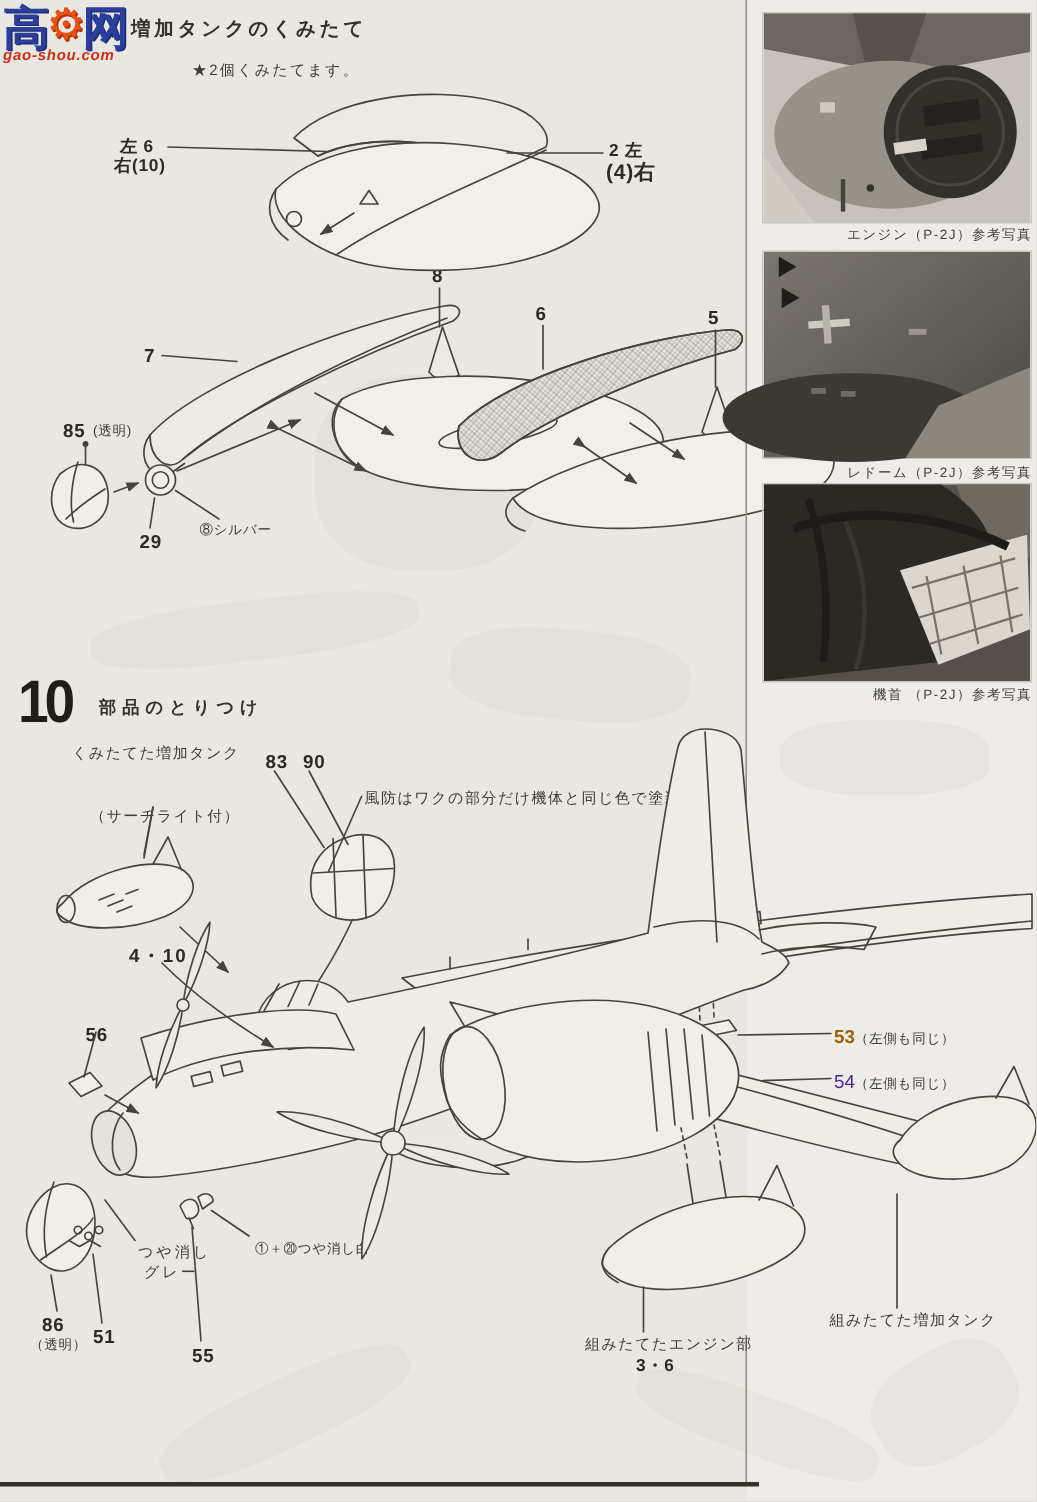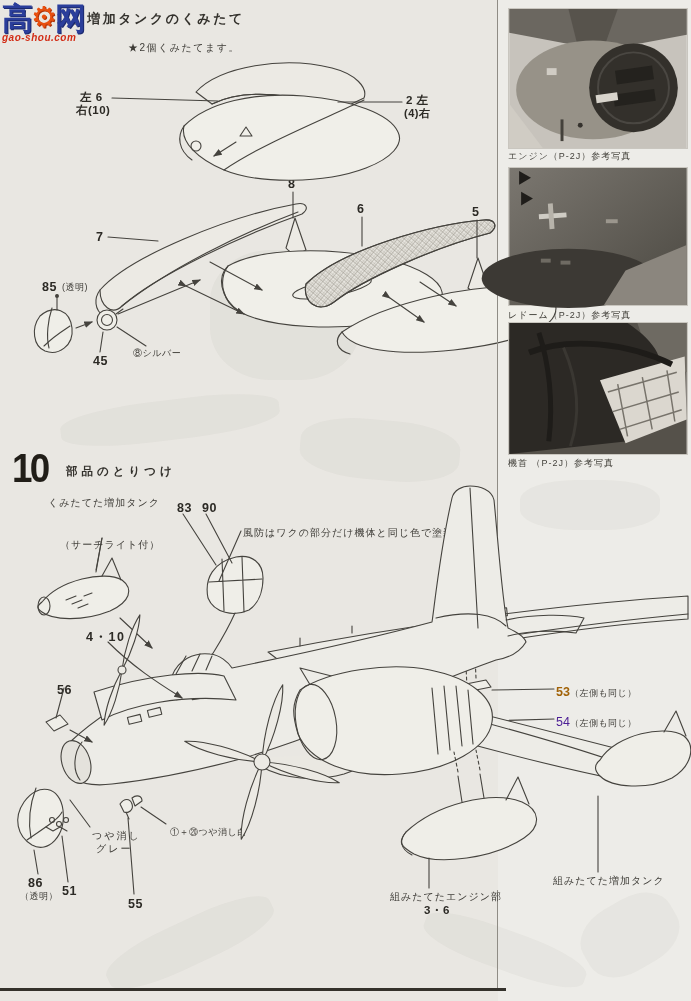--- a/index.html
+++ b/index.html
@@ -16,21 +16,21 @@
             color:#211e18;transform:scaleX(.92);transform-origin:left top;}
   .step-title{position:absolute;left:66px;top:464px;font-size:11.5px;font-weight:bold;letter-spacing:4px;color:#33312c;}
   
   .wm{position:absolute;left:2px;top:3px;z-index:30;}
   .wm-row{display:flex;align-items:flex-start;}
   .wm-char{font-size:31px;font-weight:900;color:#2b3e9b;line-height:1;text-shadow:1px 1px 0 #1c2a6e;}
   .wm-gear{font-size:29px;color:#e8500f;line-height:1;margin:0 -2px;text-shadow:1px 1px 0 #b03208;}
   .wm-site{font-size:10px;font-weight:bold;font-style:italic;color:#d22d16;letter-spacing:.5px;margin-top:-2px;}
   
   .photo{position:absolute;left:508px;width:180px;border:1px solid #c9c6bf;box-sizing:border-box;}
-  .cap{position:absolute;left:508px;width:180px;font-size:9px;letter-spacing:1px;color:#44423c;}
+  .cap{position:absolute;left:508px;width:180px;text-align:right;font-size:9px;letter-spacing:1px;color:#44423c;}
   
   .vrule{position:absolute;width:1px;background:#8f8c85;}
   .brule{position:absolute;left:0;top:988px;width:506px;height:3px;background:#34312b;}
   
   .ghost{position:absolute;background:#5a574f;opacity:.045;border-radius:40%;}
   svg{position:absolute;overflow:visible;}
   .art path,.art line,.art ellipse,.art circle,.art polyline,.art rect{vector-effect:non-scaling-stroke;}
 </style>
 </head>
 <body>
@@ -55,28 +55,28 @@
     </div>
     <div class="wm-site">gao-shou.com</div>
   </div>
 
   <div class="title9">ン、増加タンクのくみたて</div>
   <div class="lbl note9" style="left:128px;top:41px;">★2個くみたてます。</div>
 
   <div class="b" style="left:80px;top:90px;font-size:11.5px;">左 6</div>
   <div class="b" style="left:76px;top:103px;font-size:11.5px;">右(10)</div>
   <div class="b" style="left:406px;top:93px;font-size:11.5px;">2 左</div>
-  <div class="b" style="left:404px;top:106px;font-size:11px;">(4)右</div>
+  <div class="b" style="left:404px;top:106px;font-size:14px;">(4)右</div>
   <div class="b" style="left:96px;top:230px;">7</div>
   <div class="b" style="left:288px;top:177px;">8</div>
   <div class="b" style="left:357px;top:202px;">6</div>
   <div class="b" style="left:472px;top:205px;">5</div>
   <div class="b" style="left:42px;top:280px;">85</div>
   <div class="lbl sm" style="left:62px;top:282px;">(透明)</div>
-  <div class="b" style="left:93px;top:354px;">45</div>
+  <div class="b" style="left:93px;top:354px;">29</div>
   <div class="lbl sm" style="left:133px;top:348px;">⑧シルバー</div>
 
   <svg class="art" style="left:0;top:40px;" width="500" height="370" viewBox="0 0 500 370">
     <defs>
       <marker id="ah" markerWidth="9" markerHeight="8" refX="7" refY="3" orient="auto">
         <path d="M0,0L8,3L0,6z" fill="#45433e"></path>
       </marker>
       <pattern id="mesh" patternUnits="userSpaceOnUse" width="5" height="5" patternTransform="rotate(40)">
         <path d="M0 0H5M0 2.5H5M0 0V5M2.5 0V5" stroke="#9a968d" stroke-width="0.5" fill="none"></path>
       </pattern>

